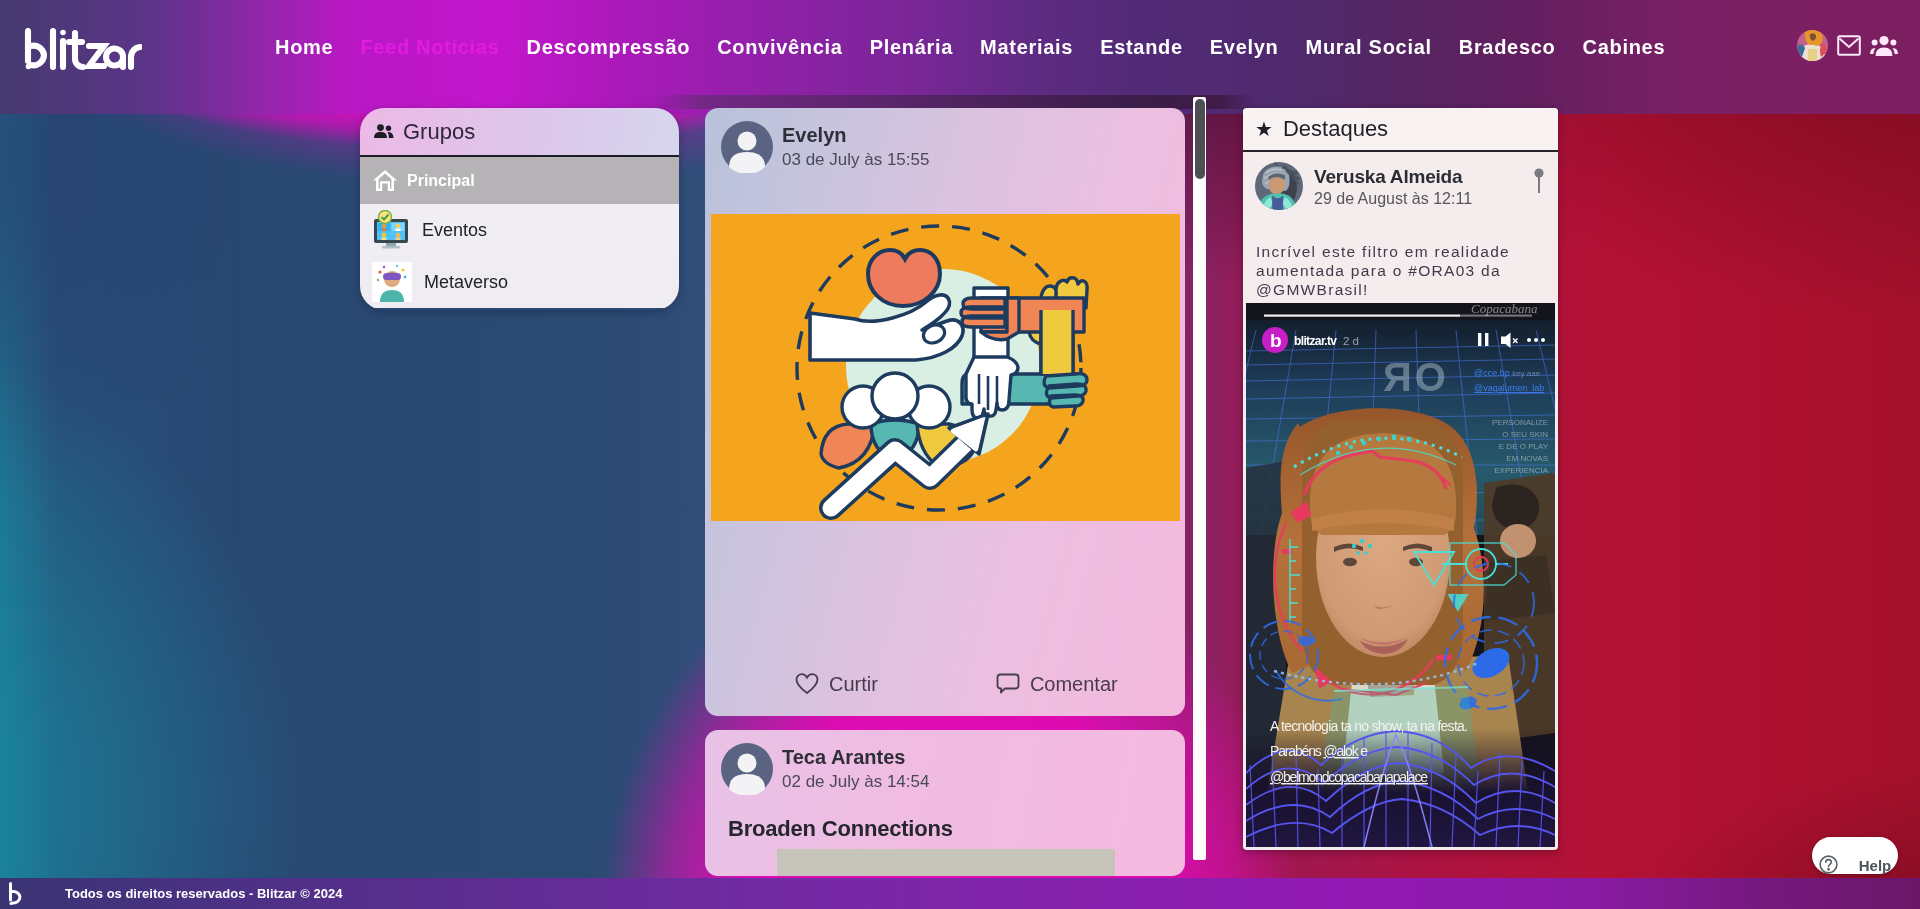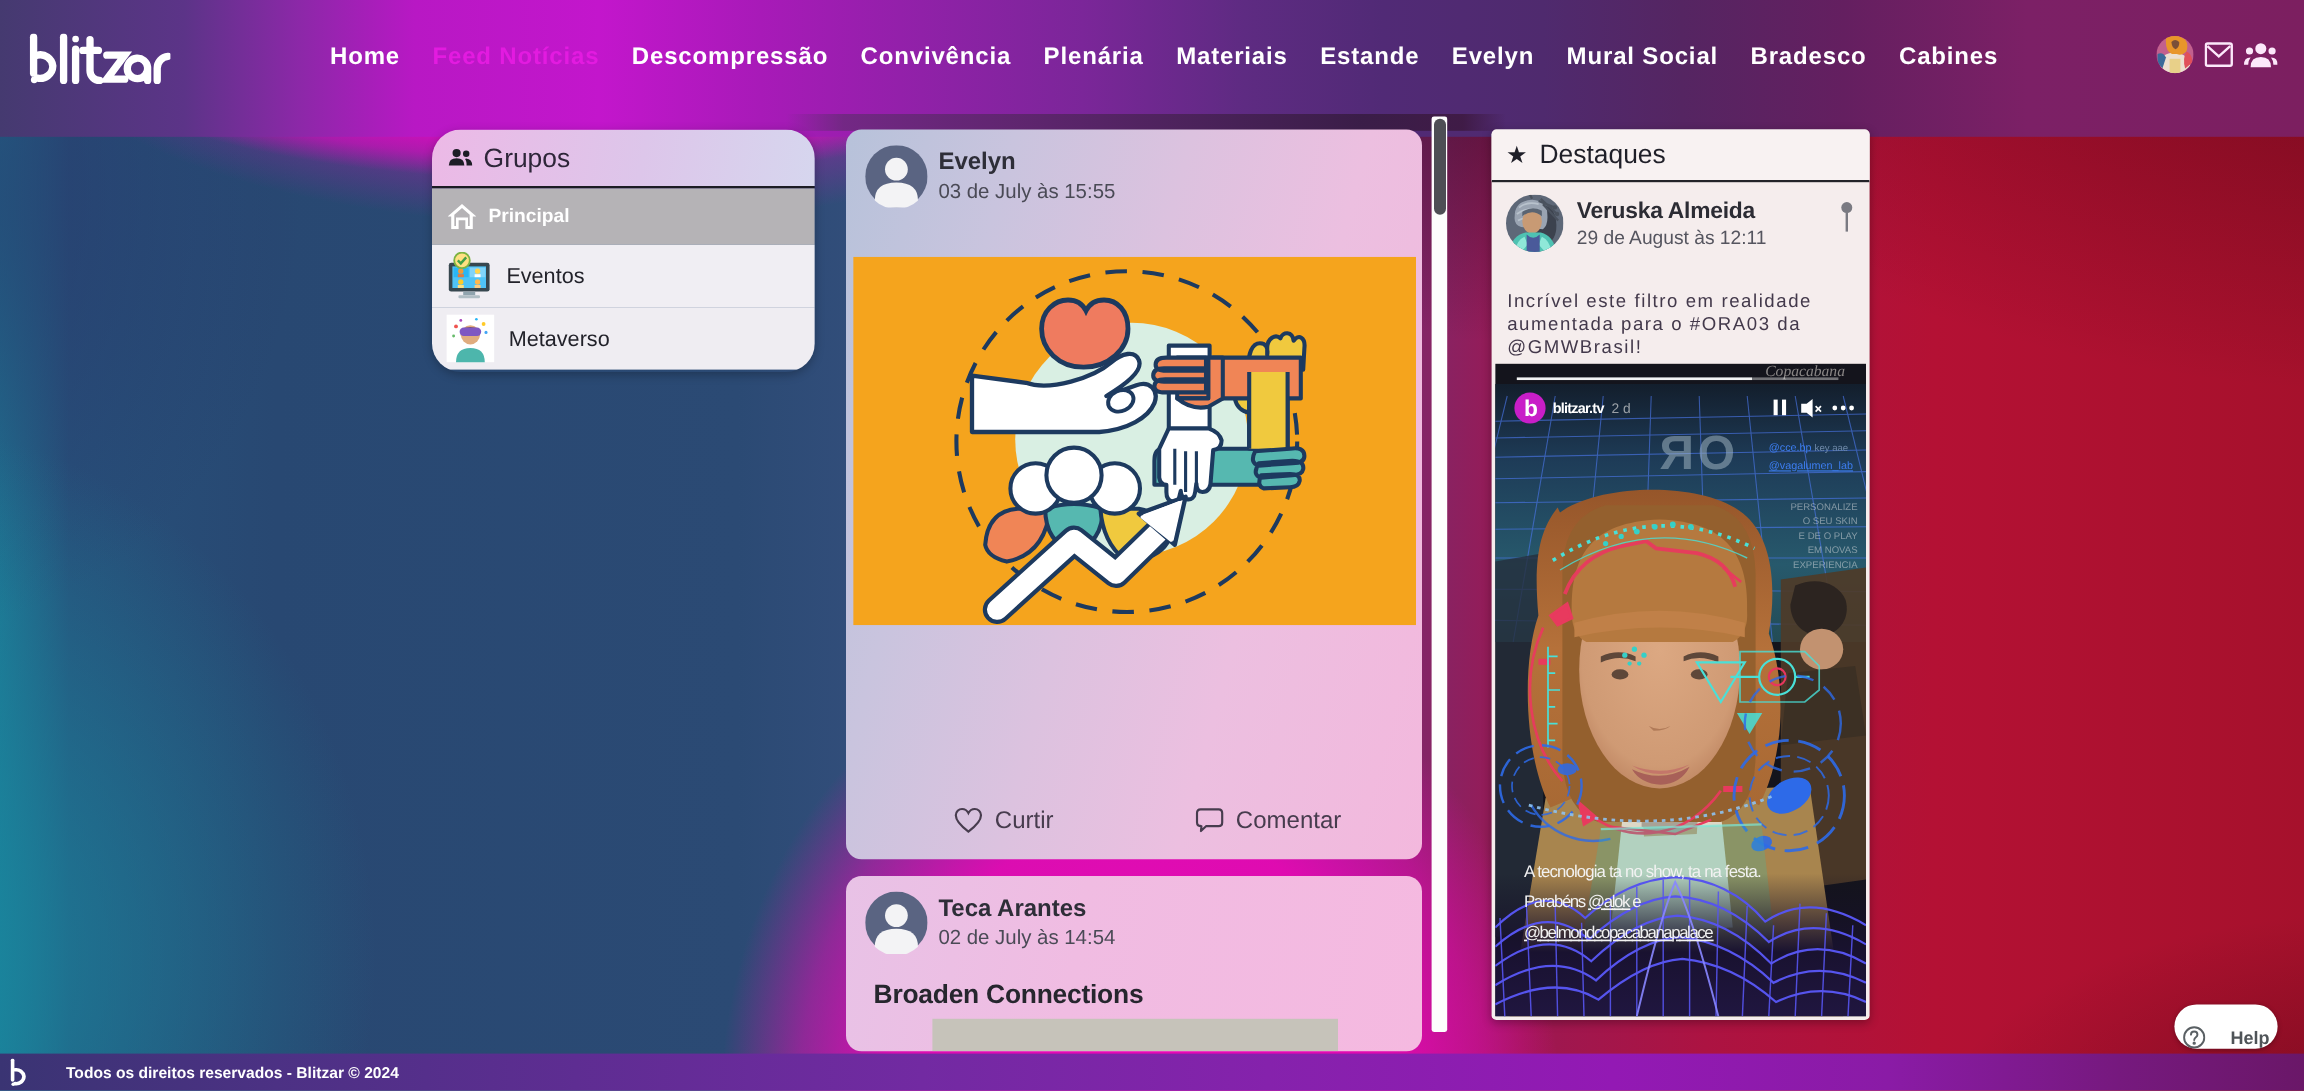--- a/index.html
+++ b/index.html
@@ -77,21 +77,21 @@
   .dpin { position:absolute; right:14px; top:60px; }
   .video { position:absolute; left:3px; top:195px; width:309px; height:544px; }
 
   
   .help { position:absolute; left:1812px; top:837px; width:86px; height:37px; background:#fff; border-radius:19px; display:flex; align-items:flex-end; justify-content:center; gap:21px; color:#4f5458; font-size:15px; font-weight:bold; box-shadow:0 1px 4px rgba(0,0,0,0.3); }
 
   
   footer { position:absolute; left:0; top:878px; width:1920px; height:31px;
     background:linear-gradient(90deg, #3a3473 0%, #4c3184 12%, #5e2d92 25%, #722aa2 40%, #8522ac 55%, #9319b4 70%, #8a1ba6 82%, #76197e 92%, #6a1768 100%);
     display:flex; align-items:center; }
-  footer .ftxt { color:#fff; font-size:13px; font-weight:bold; margin-left:28px; }
+  footer .ftxt { color:#fff; font-size:13px; font-weight:bold; margin-left:38px; }
 </style>
 </head>
 <body>
 
 <header>
   <div class="logo">
     <svg width="120" height="44" viewBox="0 0 120 44" fill="none" stroke="#fff" stroke-width="6.1" stroke-linecap="round">
       <path d="M6 3 L6 33"></path>
       <circle cx="6.5" cy="38.5" r="2.8" fill="#fff" stroke="none"></circle>
       <path d="M9 37 A 10.5 10.5 0 0 0 22 27 A 10.5 10.5 0 0 0 9 18"></path>

